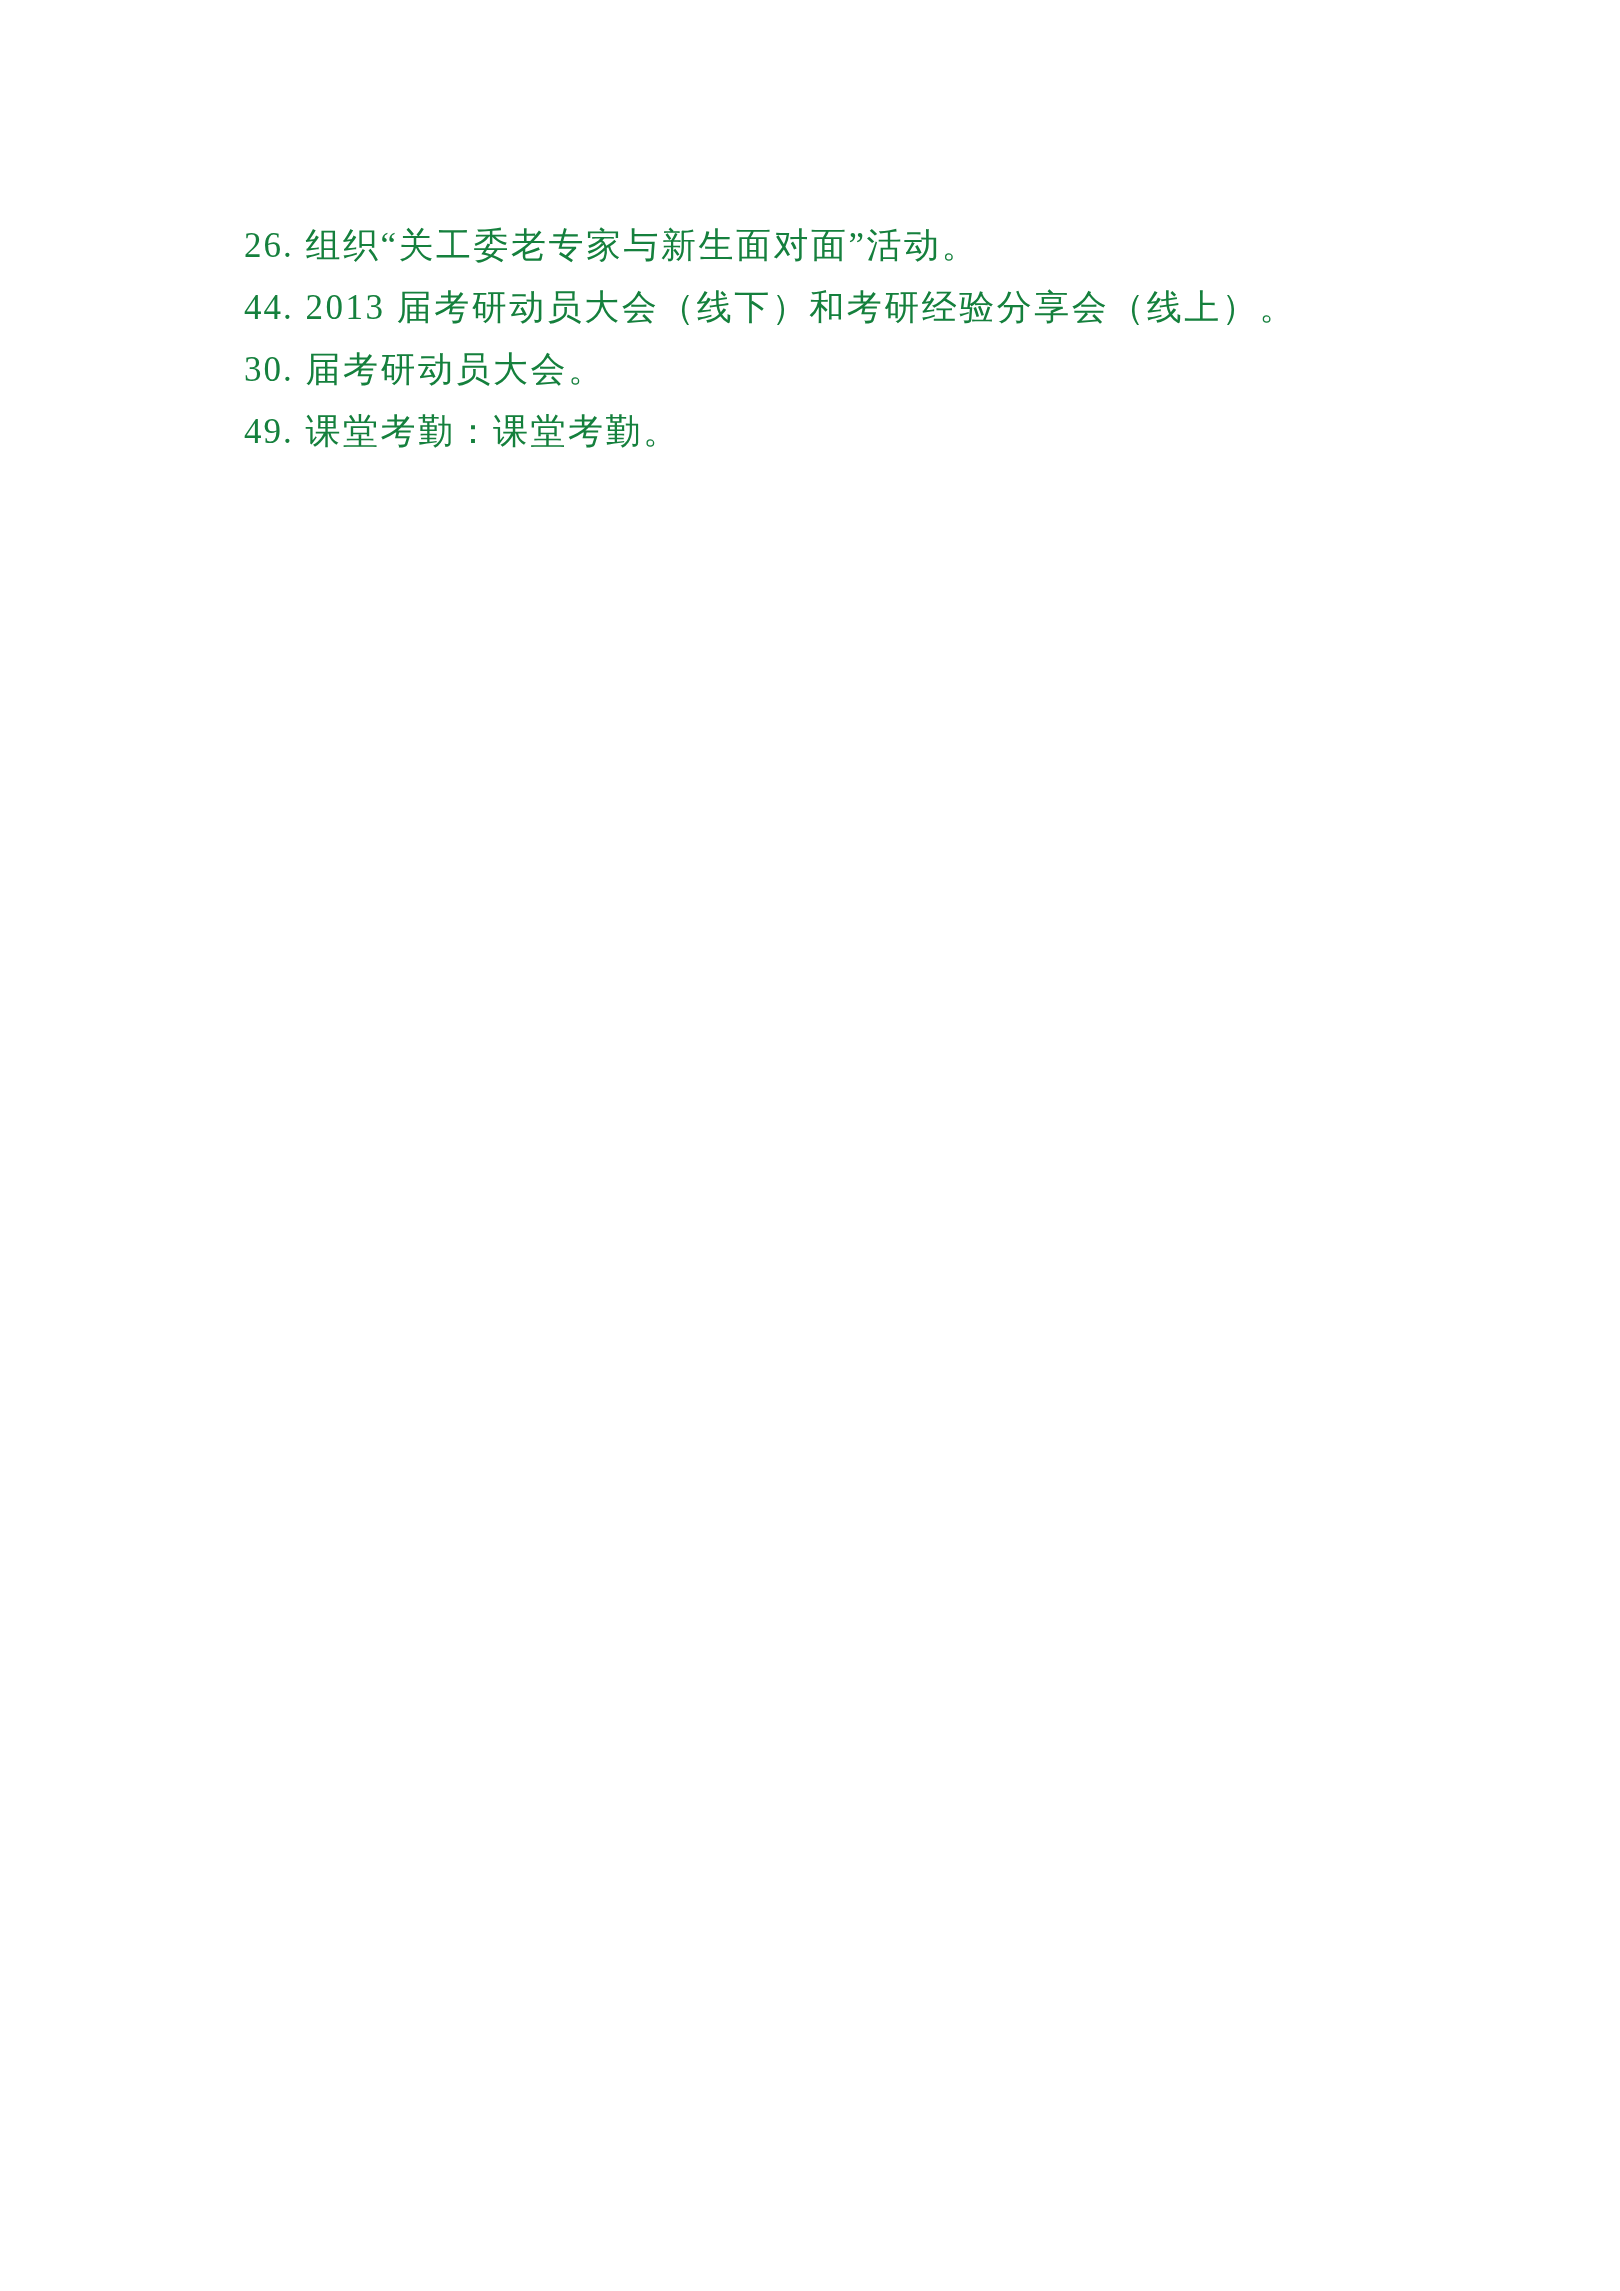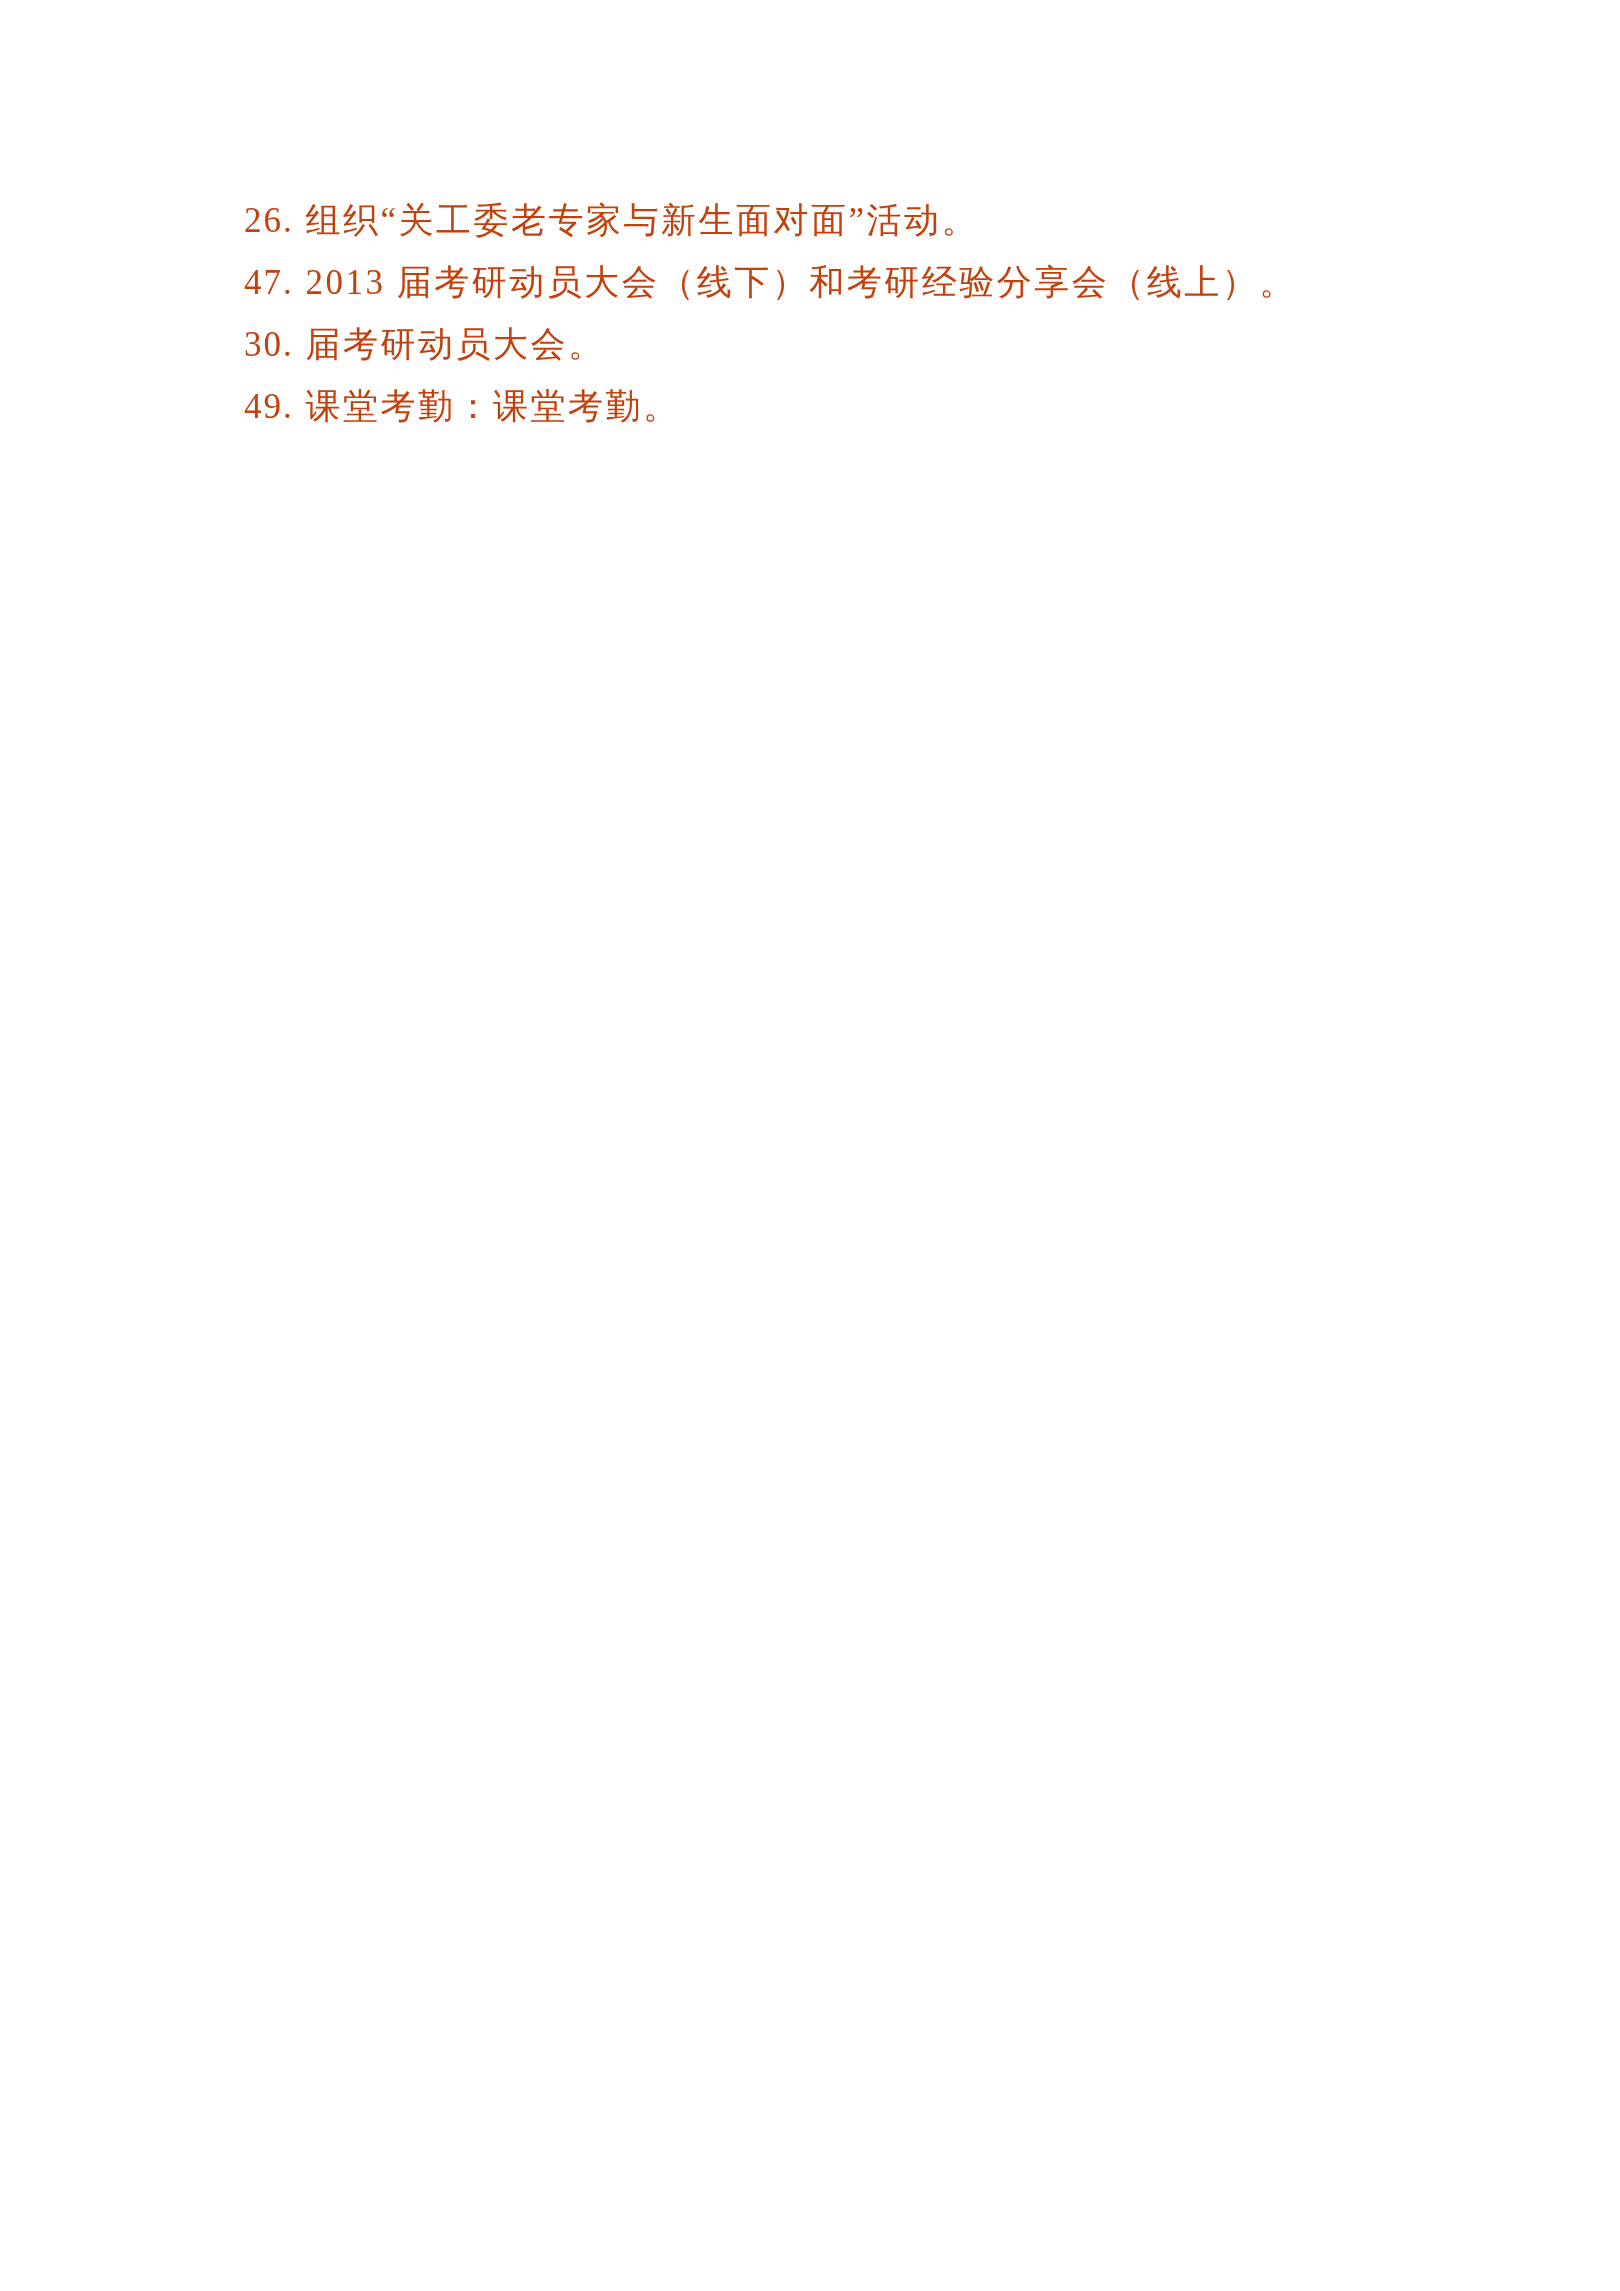--- a/index.html
+++ b/index.html
@@ -15,22 +15,22 @@
     overflow: hidden;
   }
   .doc-page {
     position: absolute;
     inset: 0;
     background: #ffffff;
   }
   .numbered-list {
     position: absolute;
     left: 244px;
-    top: 190px;
-    color: #c2410c;
+    top: 215px;
+    color: #15803d;
     font-size: 35px;
     line-height: 62px;
     white-space: nowrap;
   }
   .list-line {
     height: 62px;
   }
   .item-num {
     display: inline-block;
     margin-right: 11.8px;
@@ -43,21 +43,21 @@
 </head>
 <body>
 
 <div class="doc-page">
   <div class="numbered-list">
 
     <div class="list-line"><span class="item-num">26.</span><span class="item-text">组织“关工委老专家与新生面对面”活动。</span></div>
 
 
 
-    <div class="list-line"><span class="item-num">47.</span><span class="item-text">2013 届考研动员大会（线下）和考研经验分享会（线上）。</span></div>
+    <div class="list-line"><span class="item-num">44.</span><span class="item-text">2013 届考研动员大会（线下）和考研经验分享会（线上）。</span></div>
 
     <div class="list-line"><span class="item-num">30.</span><span class="item-text">届考研动员大会。</span></div>
 
     <div class="list-line"><span class="item-num">49.</span><span class="item-text">课堂考勤：课堂考勤。</span></div>
 
 
   </div>
 </div>
 
 

